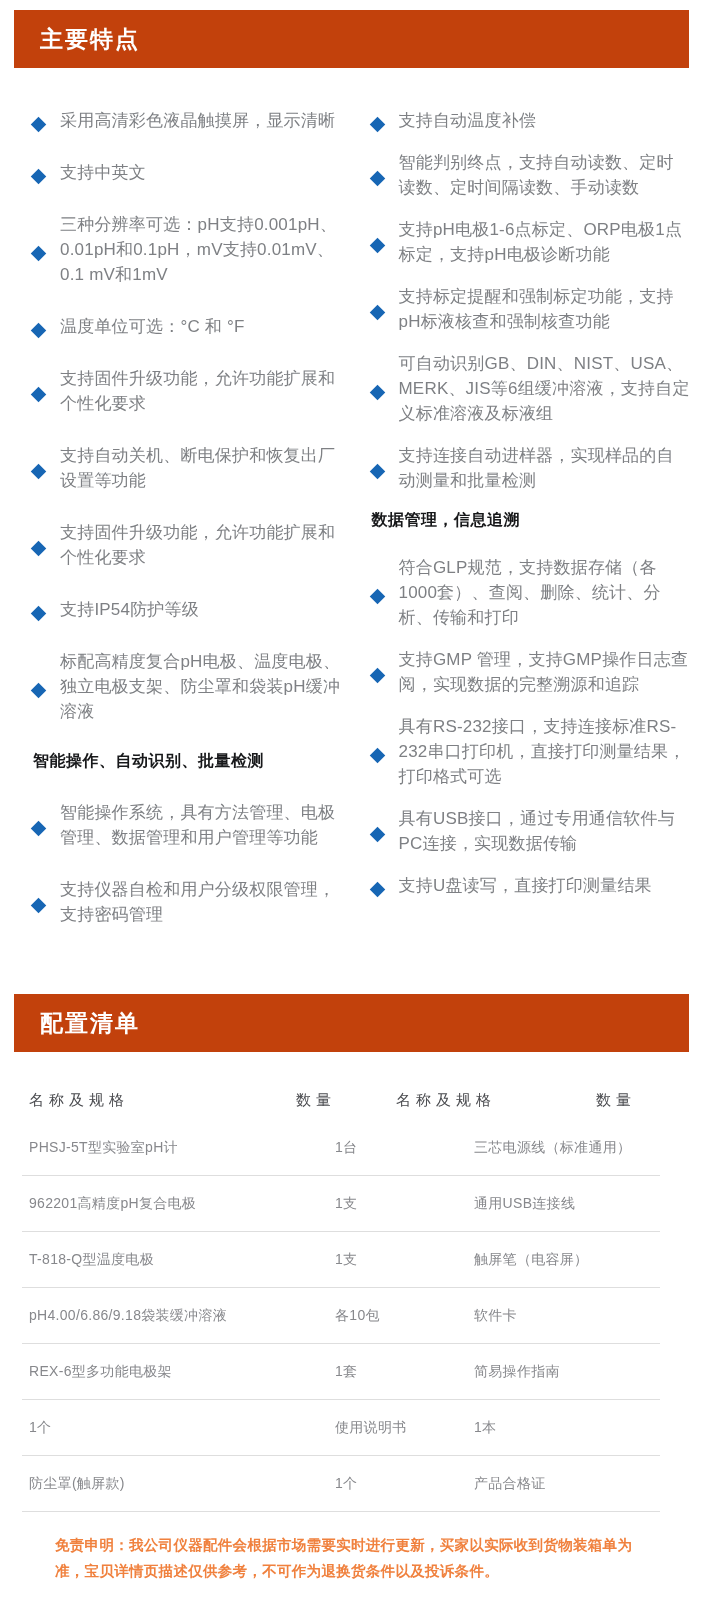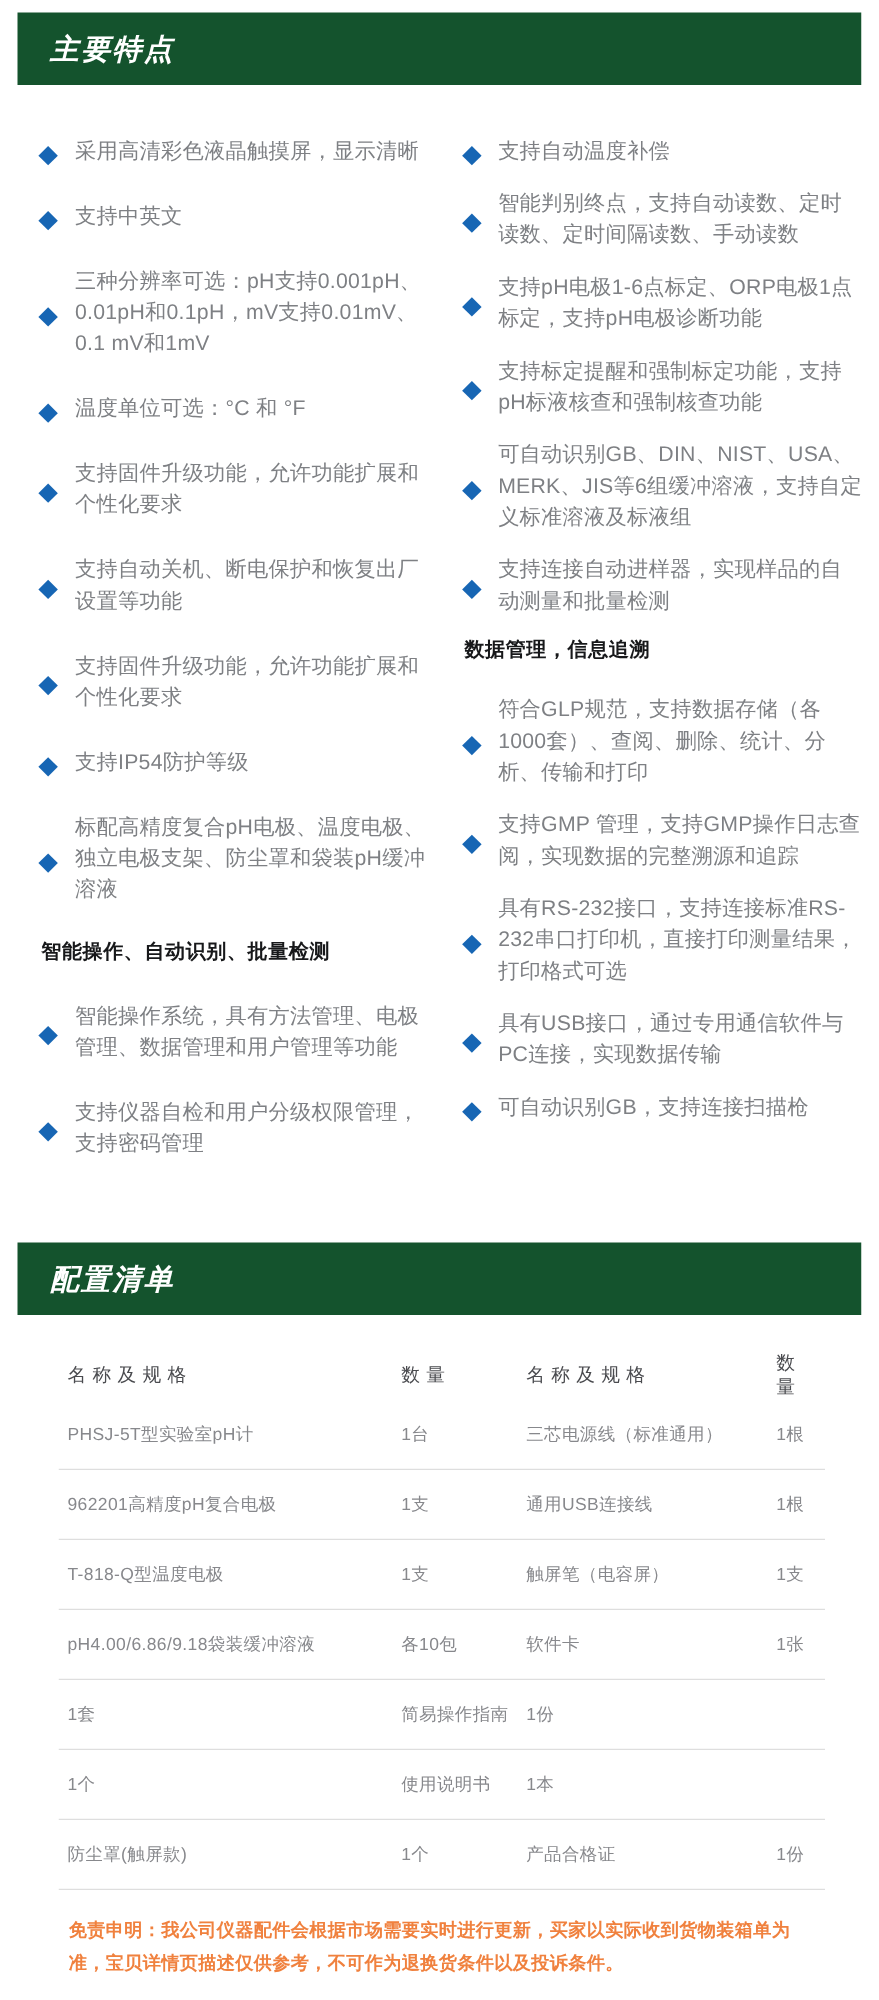--- a/index.html
+++ b/index.html
@@ -5,22 +5,22 @@
   html,body{margin:0;padding:0;}
   body{
     width:703px;height:1600px;overflow:hidden;background:#ffffff;
     font-family:"Liberation Sans","DejaVu Sans",sans-serif;
     -webkit-font-smoothing:antialiased;
   }
   .page{width:703px;height:1600px;position:relative;}
 
   
   .banner{
-    margin:10px 14px 0 14px;height:58px;background:#14532d;
-    display:flex;align-items:center;padding-left:26px;box-sizing:border-box;font-style:italic;
+    margin:10px 14px 0 14px;height:58px;background:#c2410c;
+    display:flex;align-items:center;padding-left:26px;box-sizing:border-box;
   }
   .banner span{color:#ffffff;font-size:23px;font-weight:bold;letter-spacing:2px;}
 
   
   .features{display:flex;padding:40px 13px 30px 33px;box-sizing:border-box;}
   .col{width:50%;box-sizing:border-box;}
   .col-left{padding-right:10px;}
   .col-right{padding-left:10px;}
 
   .feature-item{display:flex;align-items:center;}
@@ -34,27 +34,27 @@
     font-size:17px;line-height:25px;color:#7e8084;
     width:293px;letter-spacing:0.2px;
   }
   .feature-subheader{
     font-size:16px;font-weight:bold;color:#17181a;letter-spacing:0.5px;
   }
   .col-left .feature-subheader{margin:6px 0 28px 0;}
   .col-right .feature-subheader{margin:8px 0 24px 0;}
 
   
-  .config-table{margin:0 43px 0 47px;}
+  .config-table{margin:0 43px 0 22px;}
   .table-header,.table-row{
     display:grid;grid-template-columns:267px 100px 200px 1fr;align-items:center;
   }
   .table-header{margin-top:28px;height:40px;}
   .th{font-size:15px;color:#4a4b4f;letter-spacing:5px;padding-left:7px;}
-  .table-row{height:55px;border-bottom:1px solid #dedede;}
+  .table-row{height:55px;border-bottom:1px solid #dedede;gap:39px;}
   .td{font-size:14px;color:#87888c;padding-left:7px;letter-spacing:0.3px;}
 
   
   .disclaimer{
     margin:20px 48px 0 55px;font-size:14.5px;font-weight:bold;
     color:#f0813e;line-height:26px;letter-spacing:0.3px;
   }
 </style>
 </head>
 <body>
@@ -150,21 +150,21 @@
         <div class="feature-item">
           <span class="bullet"></span>
           <span class="feature-text">具有RS-232接口，支持连接标准RS-232串口打印机，直接打印测量结果，打印格式可选</span>
         </div>
         <div class="feature-item">
           <span class="bullet"></span>
           <span class="feature-text">具有USB接口，通过专用通信软件与PC连接，实现数据传输</span>
         </div>
         <div class="feature-item">
           <span class="bullet"></span>
-          <span class="feature-text">可自动识别GB，支持连接扫描枪</span>
+          <span class="feature-text">支持U盘读写，直接打印测量结果</span>
         </div>
       </div>
   </div>
 
   <div class="banner">
     <span>配置清单</span>
   </div>
 
   <div class="config-table">
     <div class="table-header">
@@ -192,20 +192,21 @@
           <span class="td">触屏笔（电容屏）</span>
           <span class="td">1支</span>
         </div>
         <div class="table-row">
           <span class="td">pH4.00/6.86/9.18袋装缓冲溶液</span>
           <span class="td">各10包</span>
           <span class="td">软件卡</span>
           <span class="td">1张</span>
         </div>
         <div class="table-row">
+          <span class="td">REX-6型多功能电极架</span>
           <span class="td">1套</span>
           <span class="td">简易操作指南</span>
           <span class="td">1份</span>
         </div>
         <div class="table-row">
           <span class="td">1个</span>
           <span class="td">使用说明书</span>
           <span class="td">1本</span>
         </div>
         <div class="table-row">

